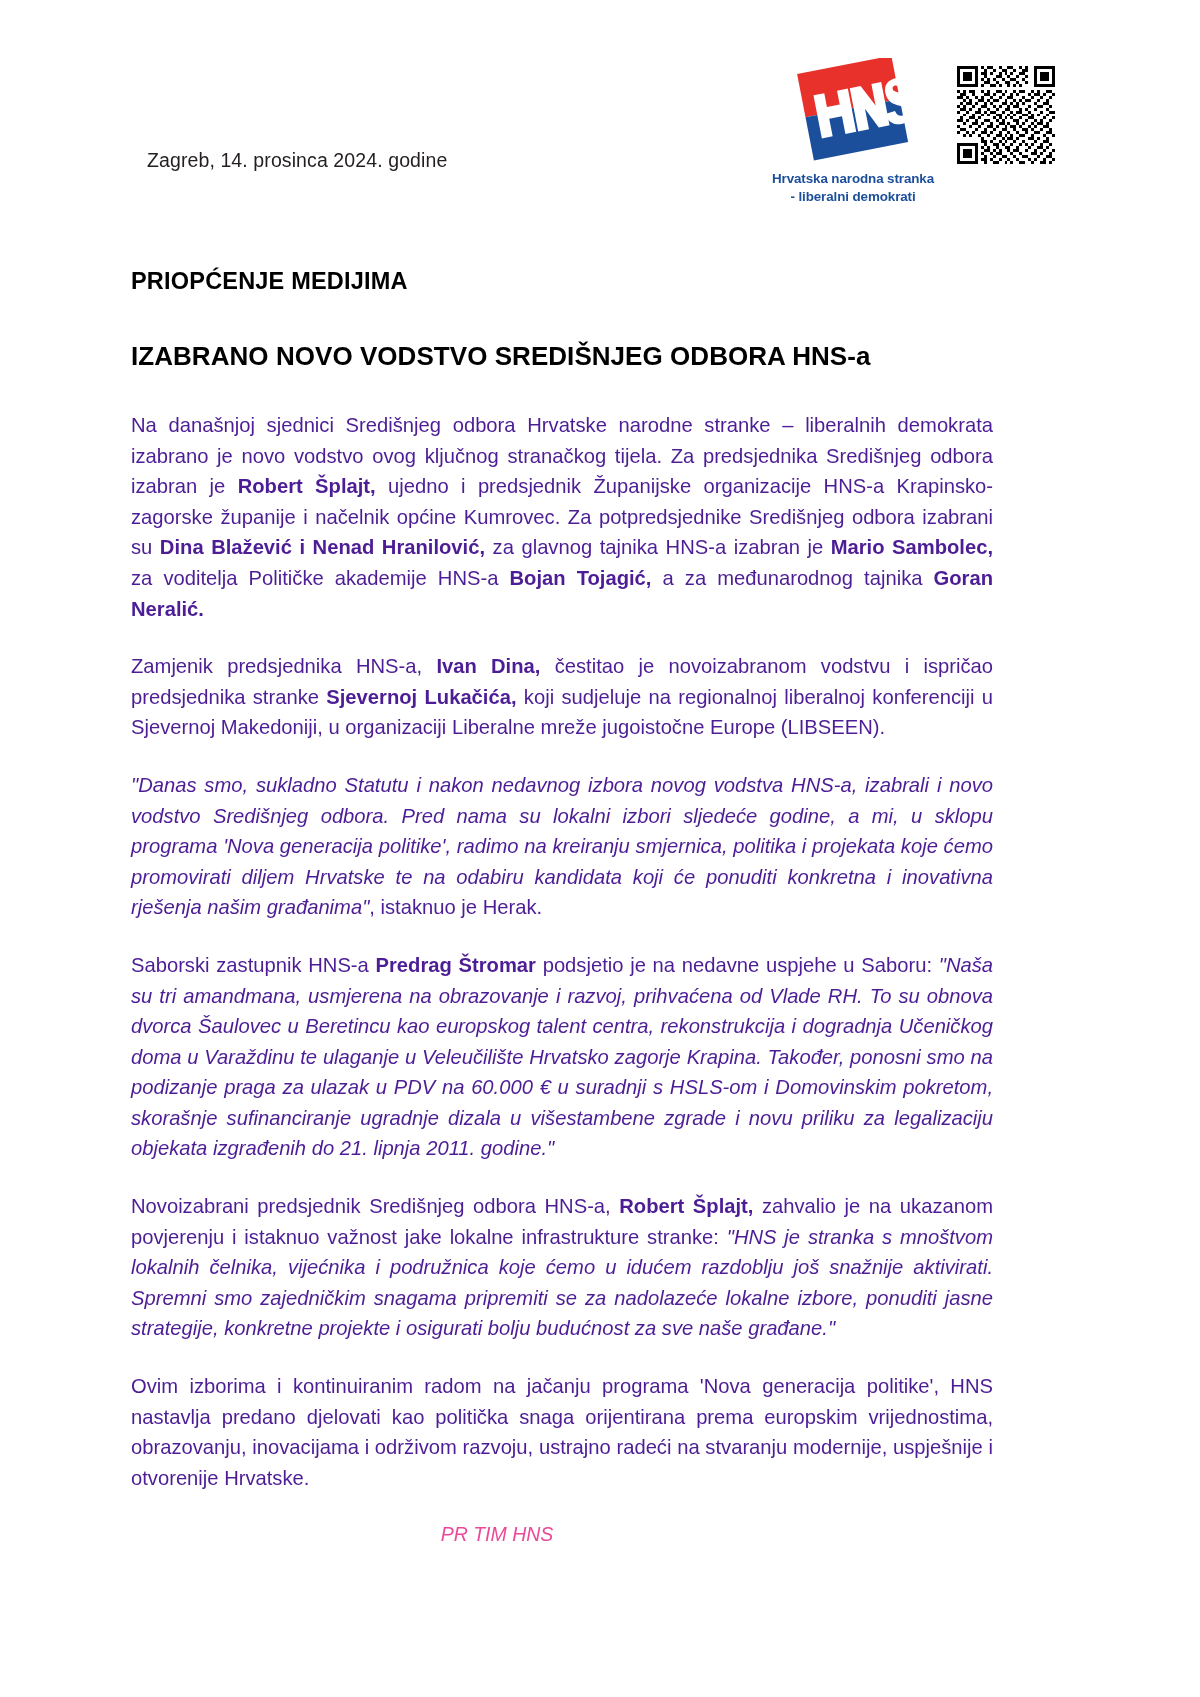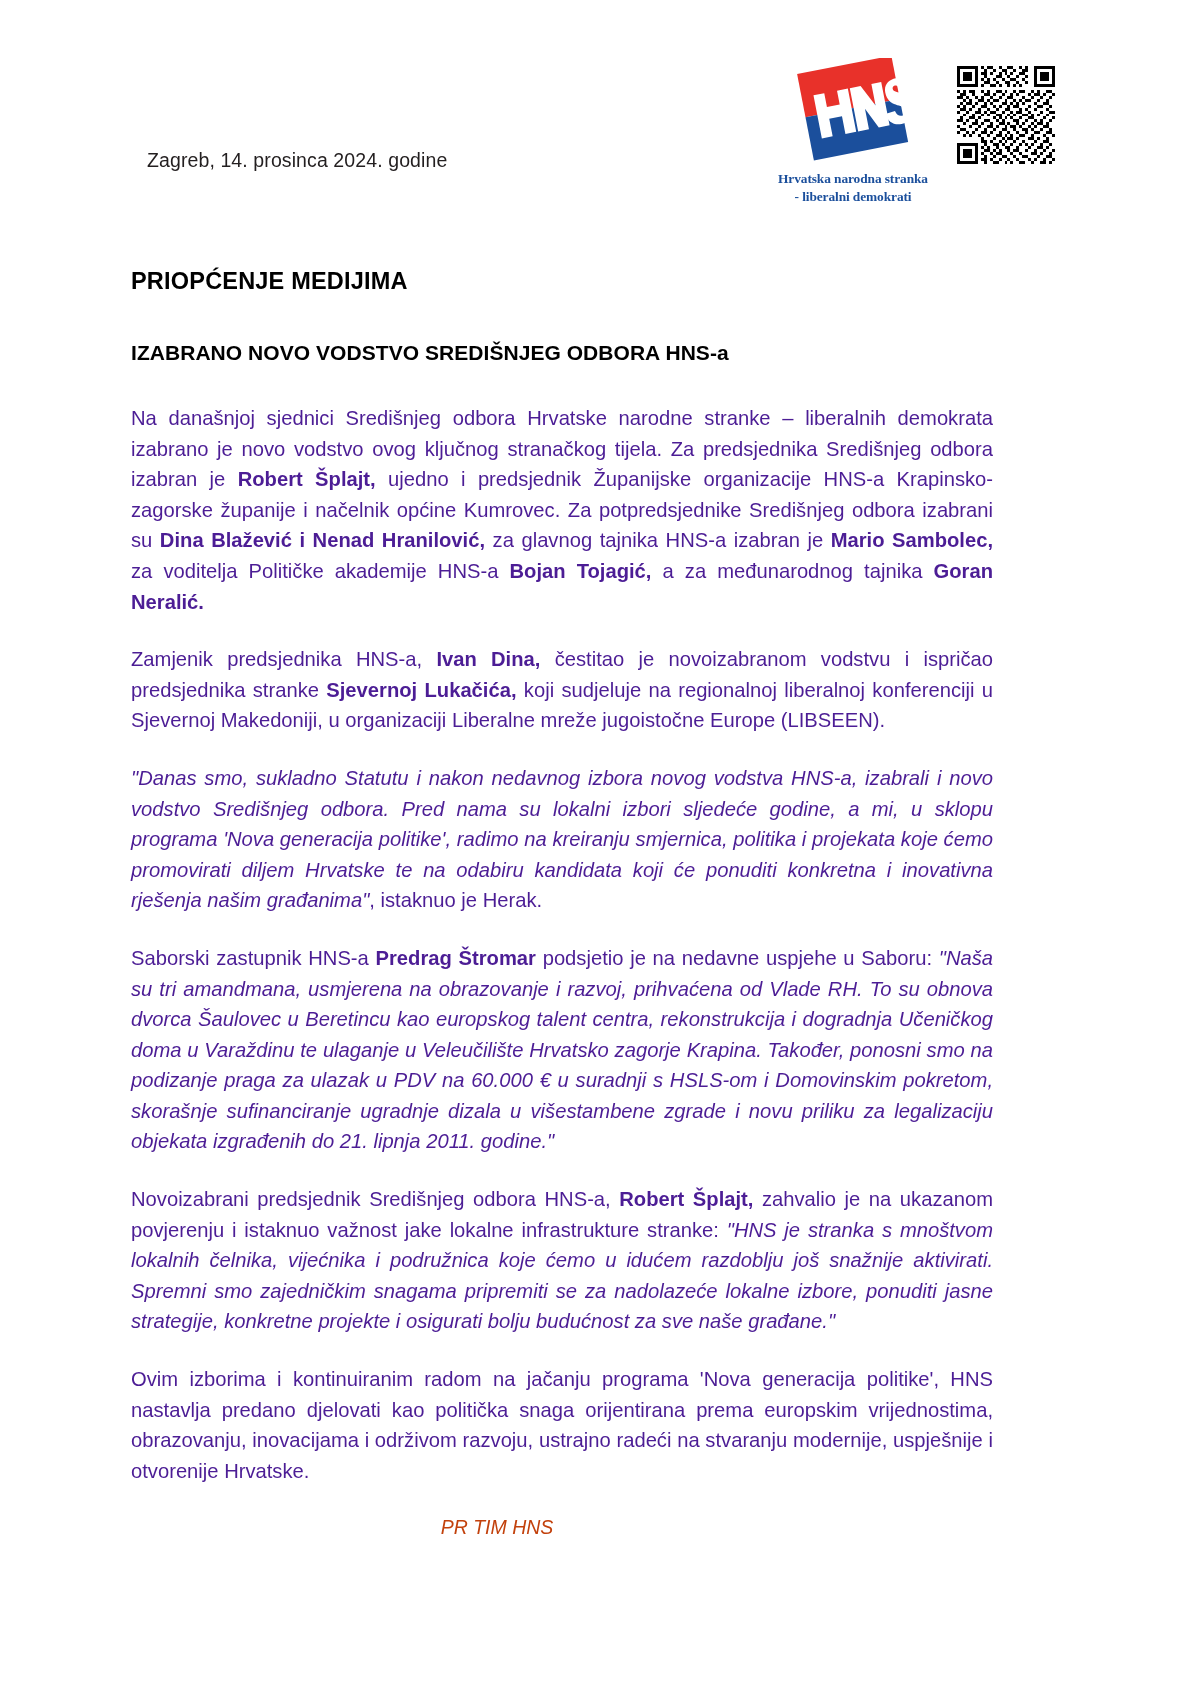--- a/index.html
+++ b/index.html
@@ -54,21 +54,20 @@
 
   .logo-svg { display: block; }
 
   .brand-tagline {
     font-size: 13.4px;
     font-weight: bold;
     line-height: 1.35;
     color: #1b4f9c;
     letter-spacing: -0.1px;
     white-space: nowrap;
-    font-family: Liberation Serif, serif;
   }
   .brand-tagline .l2 { display: block; }
 
   .qr-wrap {
     position: absolute;
     left: 941px;
     top: 50px;
     width: 98px;
     height: 98px;
   }
@@ -85,21 +84,21 @@
   h1.kicker {
     font-size: 23.5px;
     font-weight: bold;
     letter-spacing: 0.2px;
     margin: 0 0 46px 0;
     color: #000;
     font-stretch: condensed;
   }
 
   h2.headline {
-    font-size: 21px;
+    font-size: 26px;
     font-weight: bold;
     letter-spacing: 0.05px;
     margin: 14px 0 38px 0;
     color: #000;
   }
 
   p.para {
     font-size: 20.2px;
     line-height: 30.6px;
     text-align: justify;
@@ -111,21 +110,21 @@
   p.para:last-child { margin-bottom: 0; }
 
   b, strong { font-weight: bold; }
 
   .signature {
     font-size: 19.5px;
     font-style: italic;
     text-align: center;
     margin: 30px 0 0 0;
     padding-right: 130px;
-    color: #c2410c;
+    color: #ec4899;
   }
 </style>
 </head>
 <body>
 
 <div class="page">
 
   <div class="header">
 
     <div class="date-line">Zagreb, 14. prosinca 2024. godine</div>

